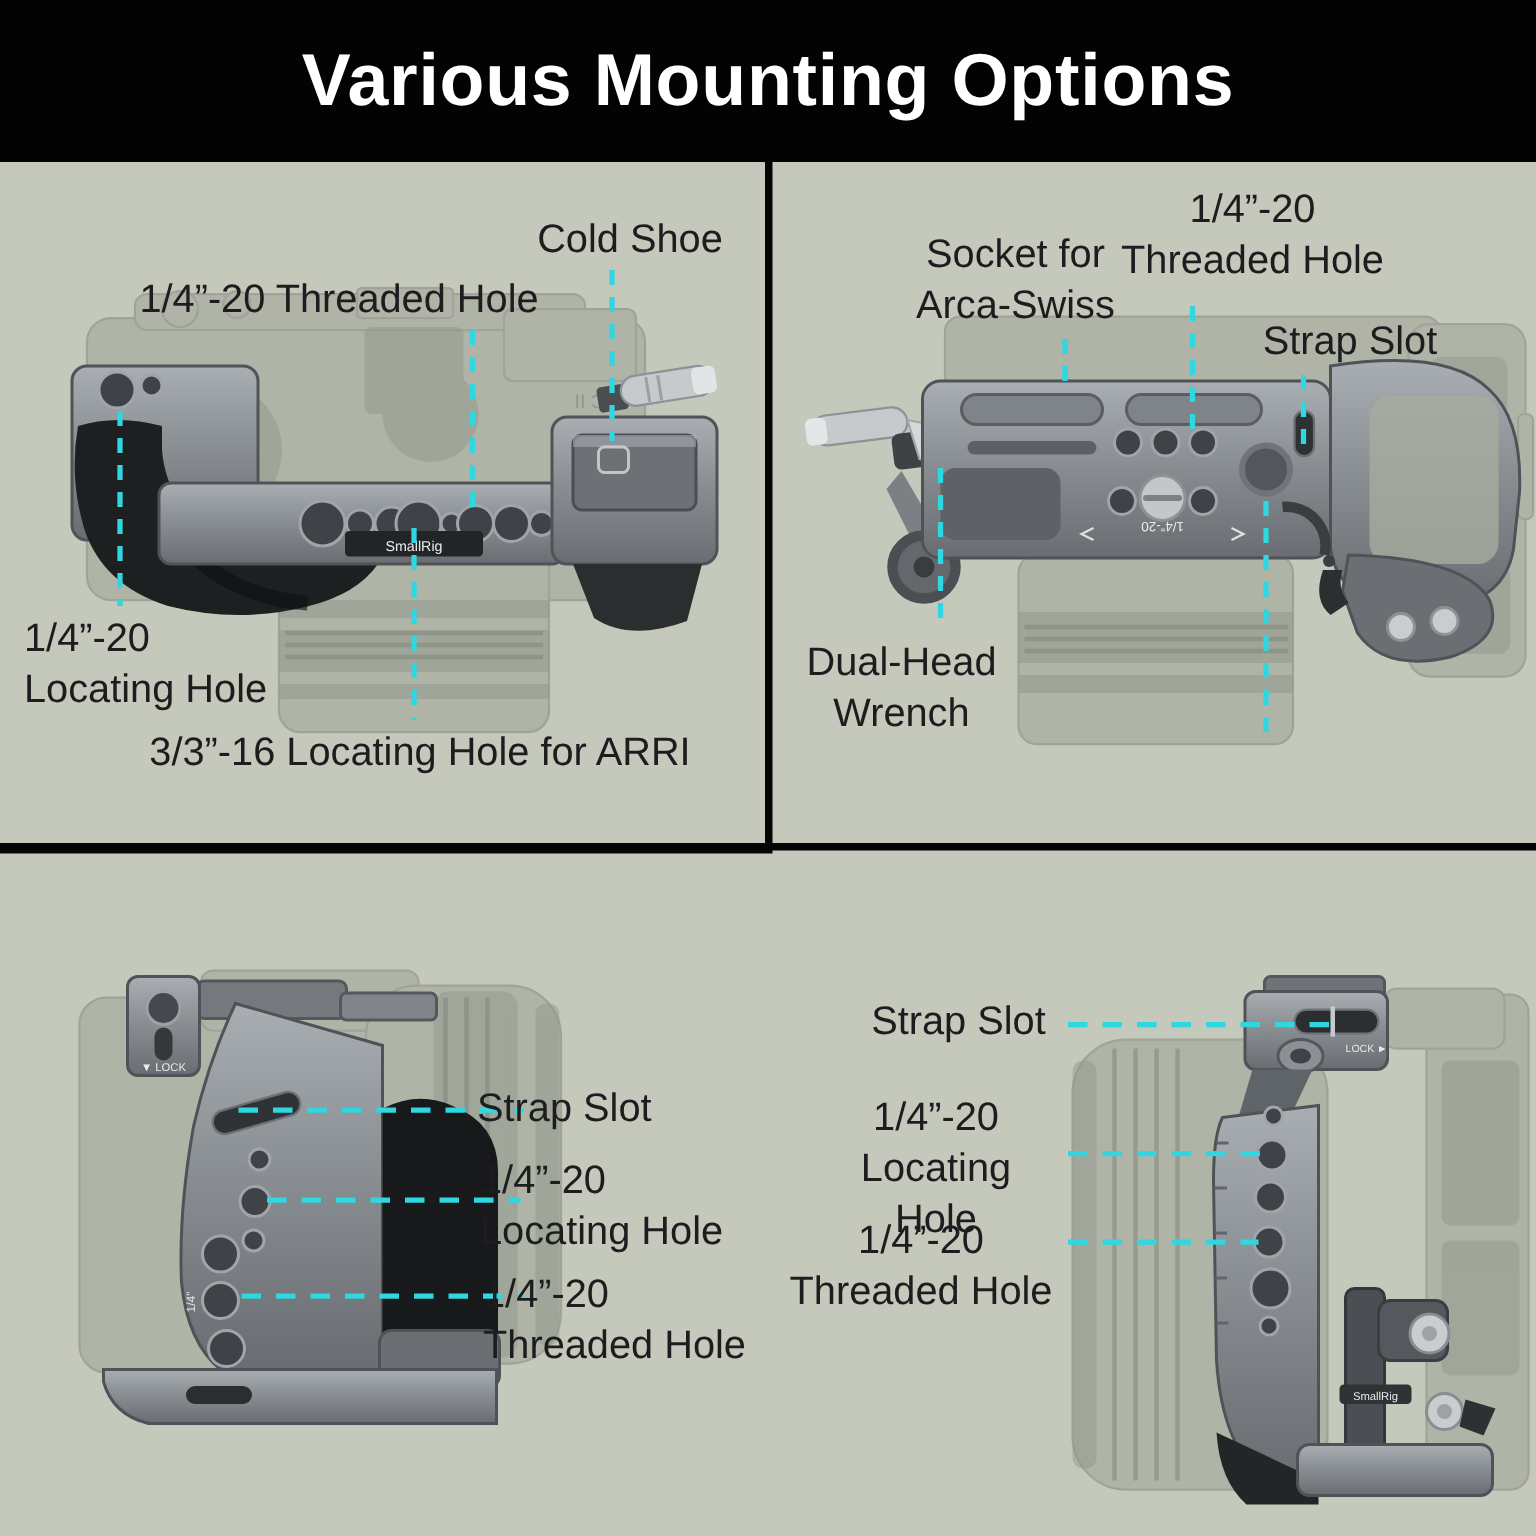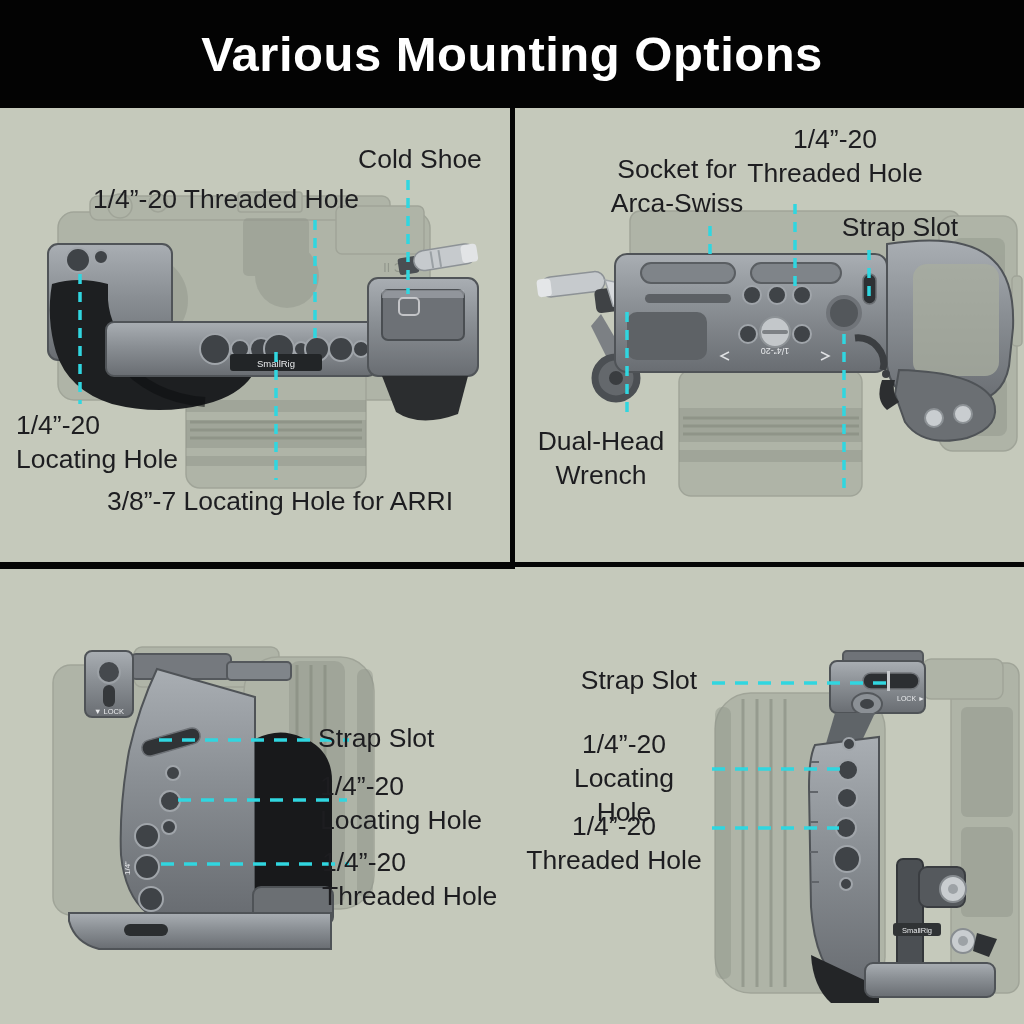--- a/index.html
+++ b/index.html
@@ -104,21 +104,21 @@
 
       <line class="lead" x1="408" y1="72" x2="408" y2="186"></line>
       <line class="lead" x1="315" y1="112" x2="315" y2="236"></line>
       <line class="lead" x1="80" y1="166" x2="80" y2="296"></line>
       <line class="lead" x1="276" y1="244" x2="276" y2="372"></line>
     </svg>
     <div class="label t-c" style="left:345px;top:34px;width:150px">Cold Shoe</div>
     <div class="label t-c" style="left:40px;top:74px;width:372px">1/4”-20 Threaded Hole</div>
     <div class="label" style="left:16px;top:300px;width:260px">1/4”-20
 Locating Hole</div>
-    <div class="label t-c" style="left:70px;top:376px;width:420px">3/8”-7 Locating Hole for ARRI</div>
+    <div class="label t-c" style="left:70px;top:376px;width:420px">3/3”-16 Locating Hole for ARRI</div>
   </section>
 
   <section class="quad" id="q-tr">
     <svg class="art" viewBox="0 0 509 454">
       <defs>
         <linearGradient id="g2" x1="0" y1="0" x2="0" y2="1">
           <stop offset="0" stop-color="#a9aeb3"></stop>
             <stop offset=".45" stop-color="#8a8f94"></stop>
             <stop offset="1" stop-color="#696d72"></stop>
         </linearGradient>

